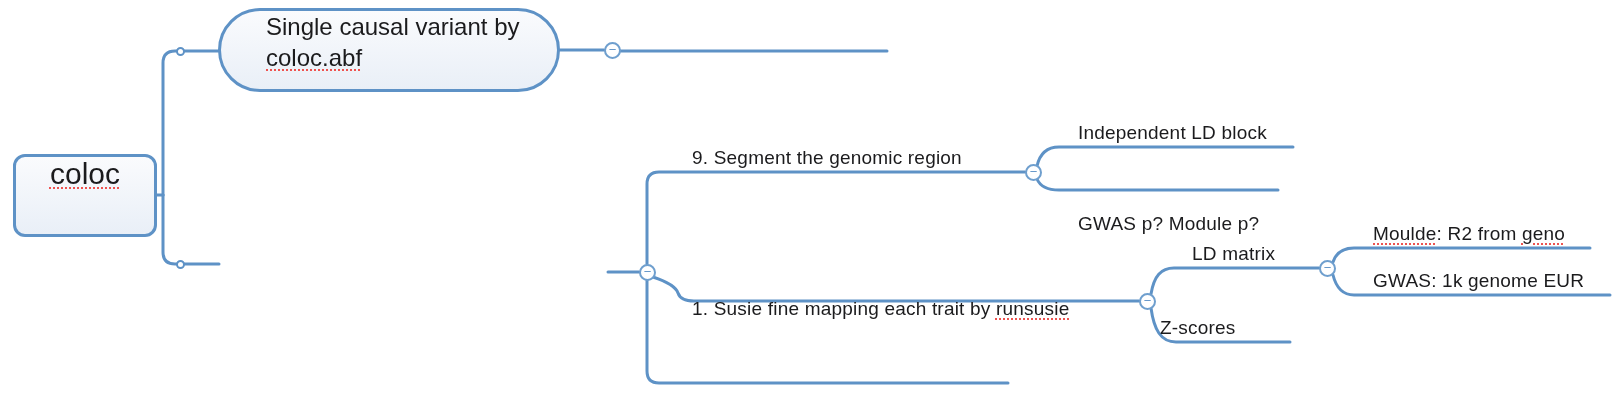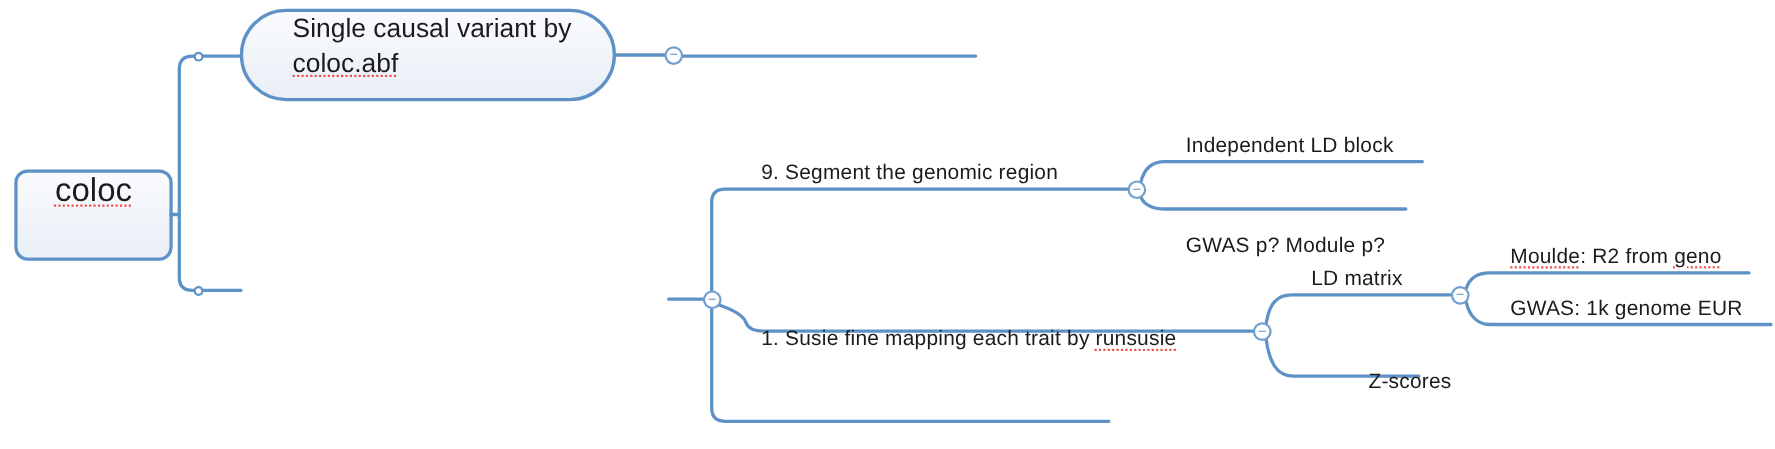--- a/index.html
+++ b/index.html
@@ -120,21 +120,21 @@
   <div class="label" style="left:692px; top:146px;">9. Segment the genomic region</div>
 
   <div class="label" style="left:1078px; top:121px;">Independent LD block</div>
 
   <div class="label" style="left:1078px; top:164px;margin-top:48px;">GWAS p? Module p?</div>
 
   <div class="label" style="left:692px; top:275px;margin-top:22px;"><span>1. Susie fine mapping each trait by </span><span class="sp">runsusie</span></div>
 
   <div class="label" style="left:1192px; top:242px;">LD matrix</div>
 
-  <div class="label" style="left:1244px; top:316px;margin-top:20px;">Z-scores</div>
+  <div class="label" style="left:1160px; top:316px;">Z-scores</div>
 
   <div class="label" style="left:1373px; top:222px;"><span class="sp">Moulde</span><span>: R2 from </span><span class="sp">geno</span></div>
 
   <div class="label" style="left:1373px; top:269px;">GWAS: 1k genome EUR</div>
 
 
   <div class="collapse" style="left:604px; top:42px;">−</div>
   <div class="collapse" style="left:639px; top:264px;">−</div>
   <div class="collapse" style="left:1025px; top:164px;">−</div>
   <div class="collapse" style="left:1139px; top:293px;">−</div>

